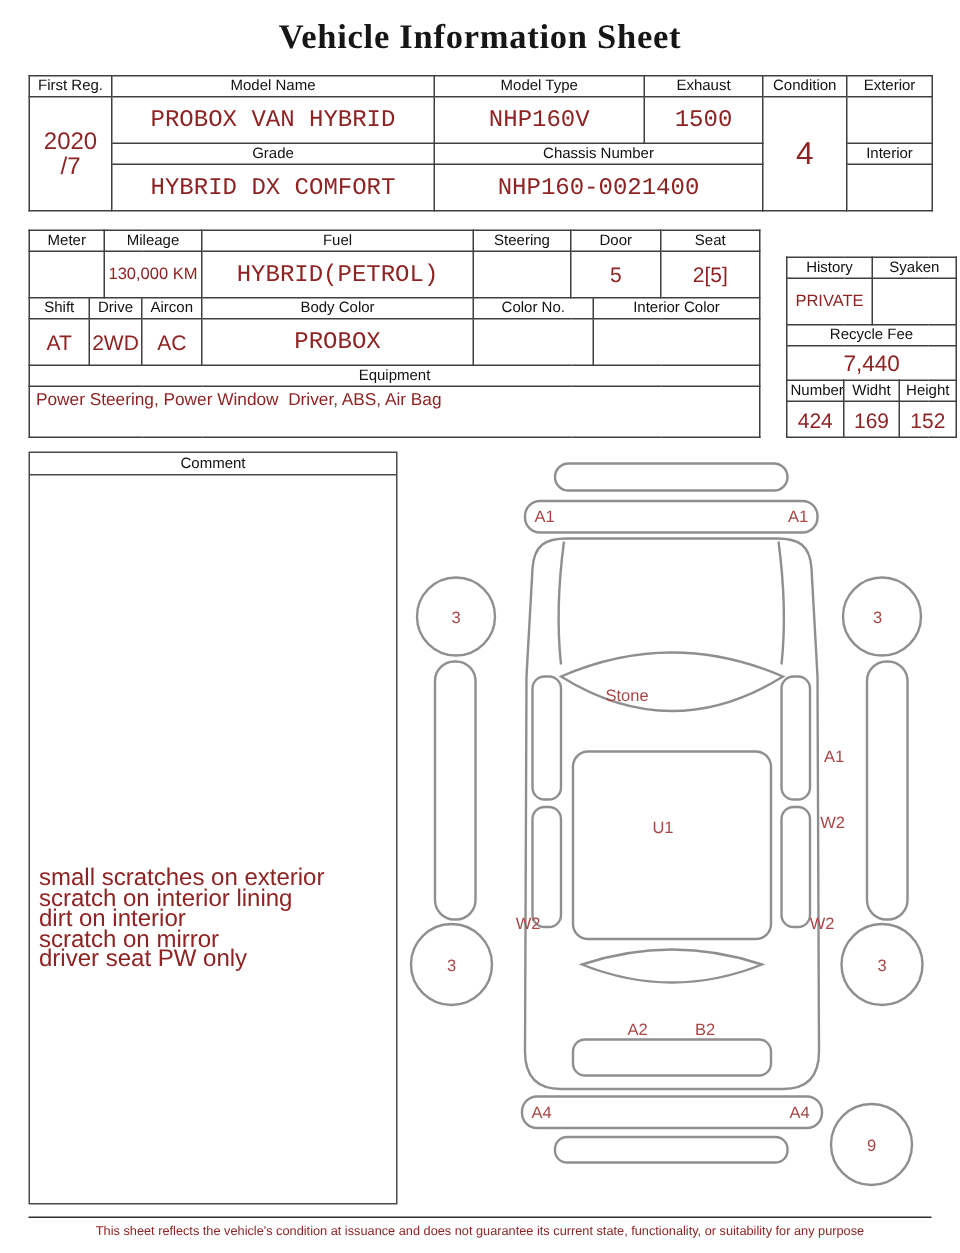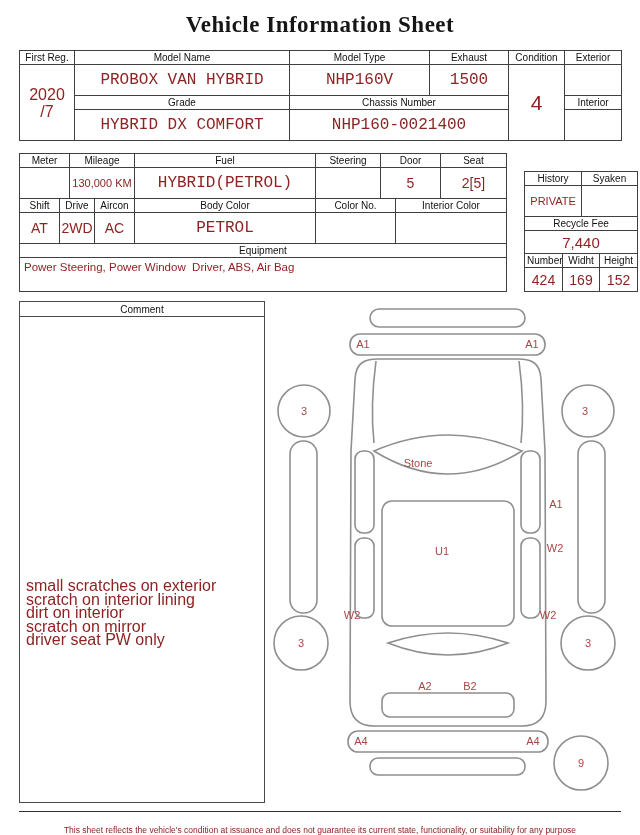--- a/index.html
+++ b/index.html
@@ -37,21 +37,21 @@
   .comment-body { flex:1; }
   .note-body { height:227px; padding:4px 0 0 6px; }
   .note-line { color:var(--accent,#8e2323); font-size:16px; line-height:13.5px; }
 
   .diagram { flex:1; position:relative; }
   .diagram svg { display:block; }
   .car-lines { stroke:var(--diagram-line,#8f8f8f); fill:none; stroke-width:1.6; }
   .diag-label { fill:var(--label,#a94646); font-size:11px; text-anchor:middle;
                 font-family:"Liberation Sans",sans-serif; }
 
-  .footer { margin-top:8px; border-top:1px solid #2e2e2e; padding-top:13px;
+  .footer { margin-top:8px; border-top:1px solid #2e2e2e; padding-top:3px;
             text-align:center; font-size:8.5px; color:var(--accent,#8e2323); }
 </style>
 </head>
 <body>
 
 <div class="sheet">
 
   <div class="title">Vehicle Information Sheet</div>
 
   <table class="t1">
@@ -129,21 +129,21 @@
           <th colspan="2">Drive</th>
           <th>Aircon</th>
           <th>Body Color</th>
           <th colspan="2">Color No.</th>
           <th colspan="2">Interior Color</th>
         </tr>
         <tr class="dr">
           <td class="v-md">AT</td>
           <td colspan="2" class="v-md">2WD</td>
           <td class="v-md">AC</td>
-          <td class="v-big">PETROL</td>
+          <td class="v-big">PROBOX</td>
           <td colspan="2"></td>
           <td colspan="2"></td>
         </tr>
         <tr class="hr">
           <th colspan="9">Equipment</th>
         </tr>
         <tr class="eqr">
           <td colspan="9" class="v-eq">Power Steering, Power Window  Driver, ABS, Air Bag</td>
         </tr>
       </tbody>

